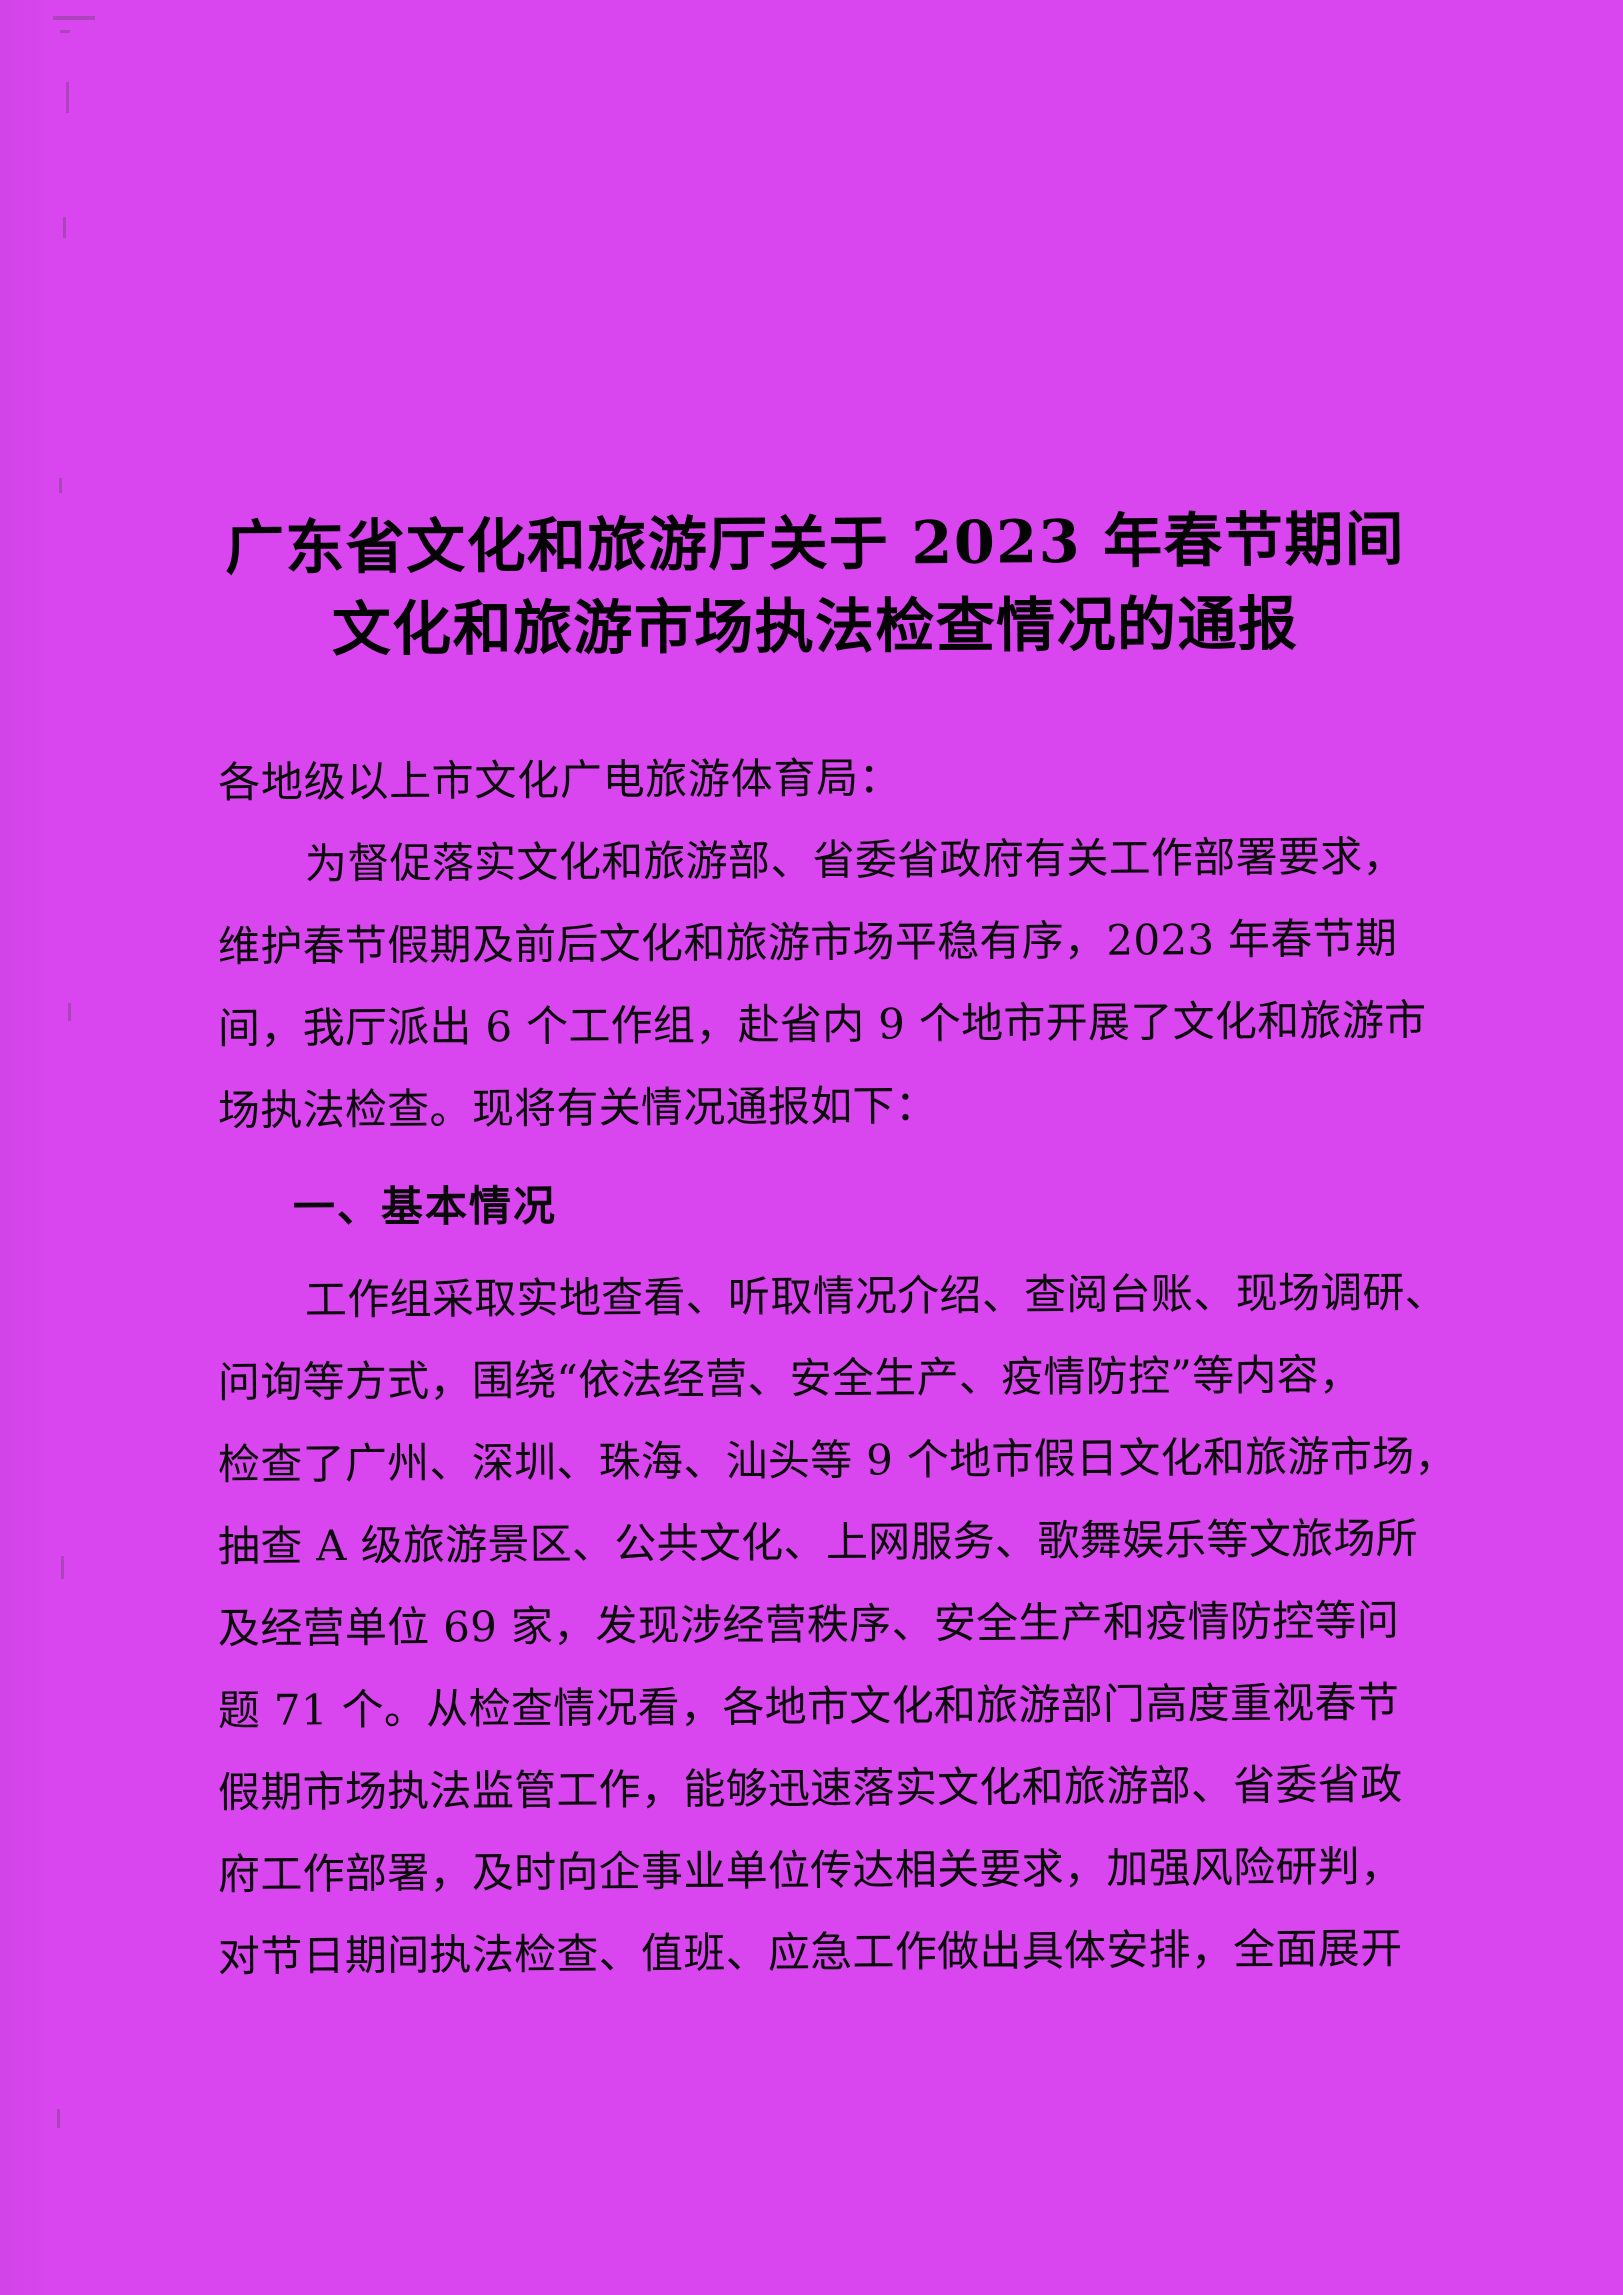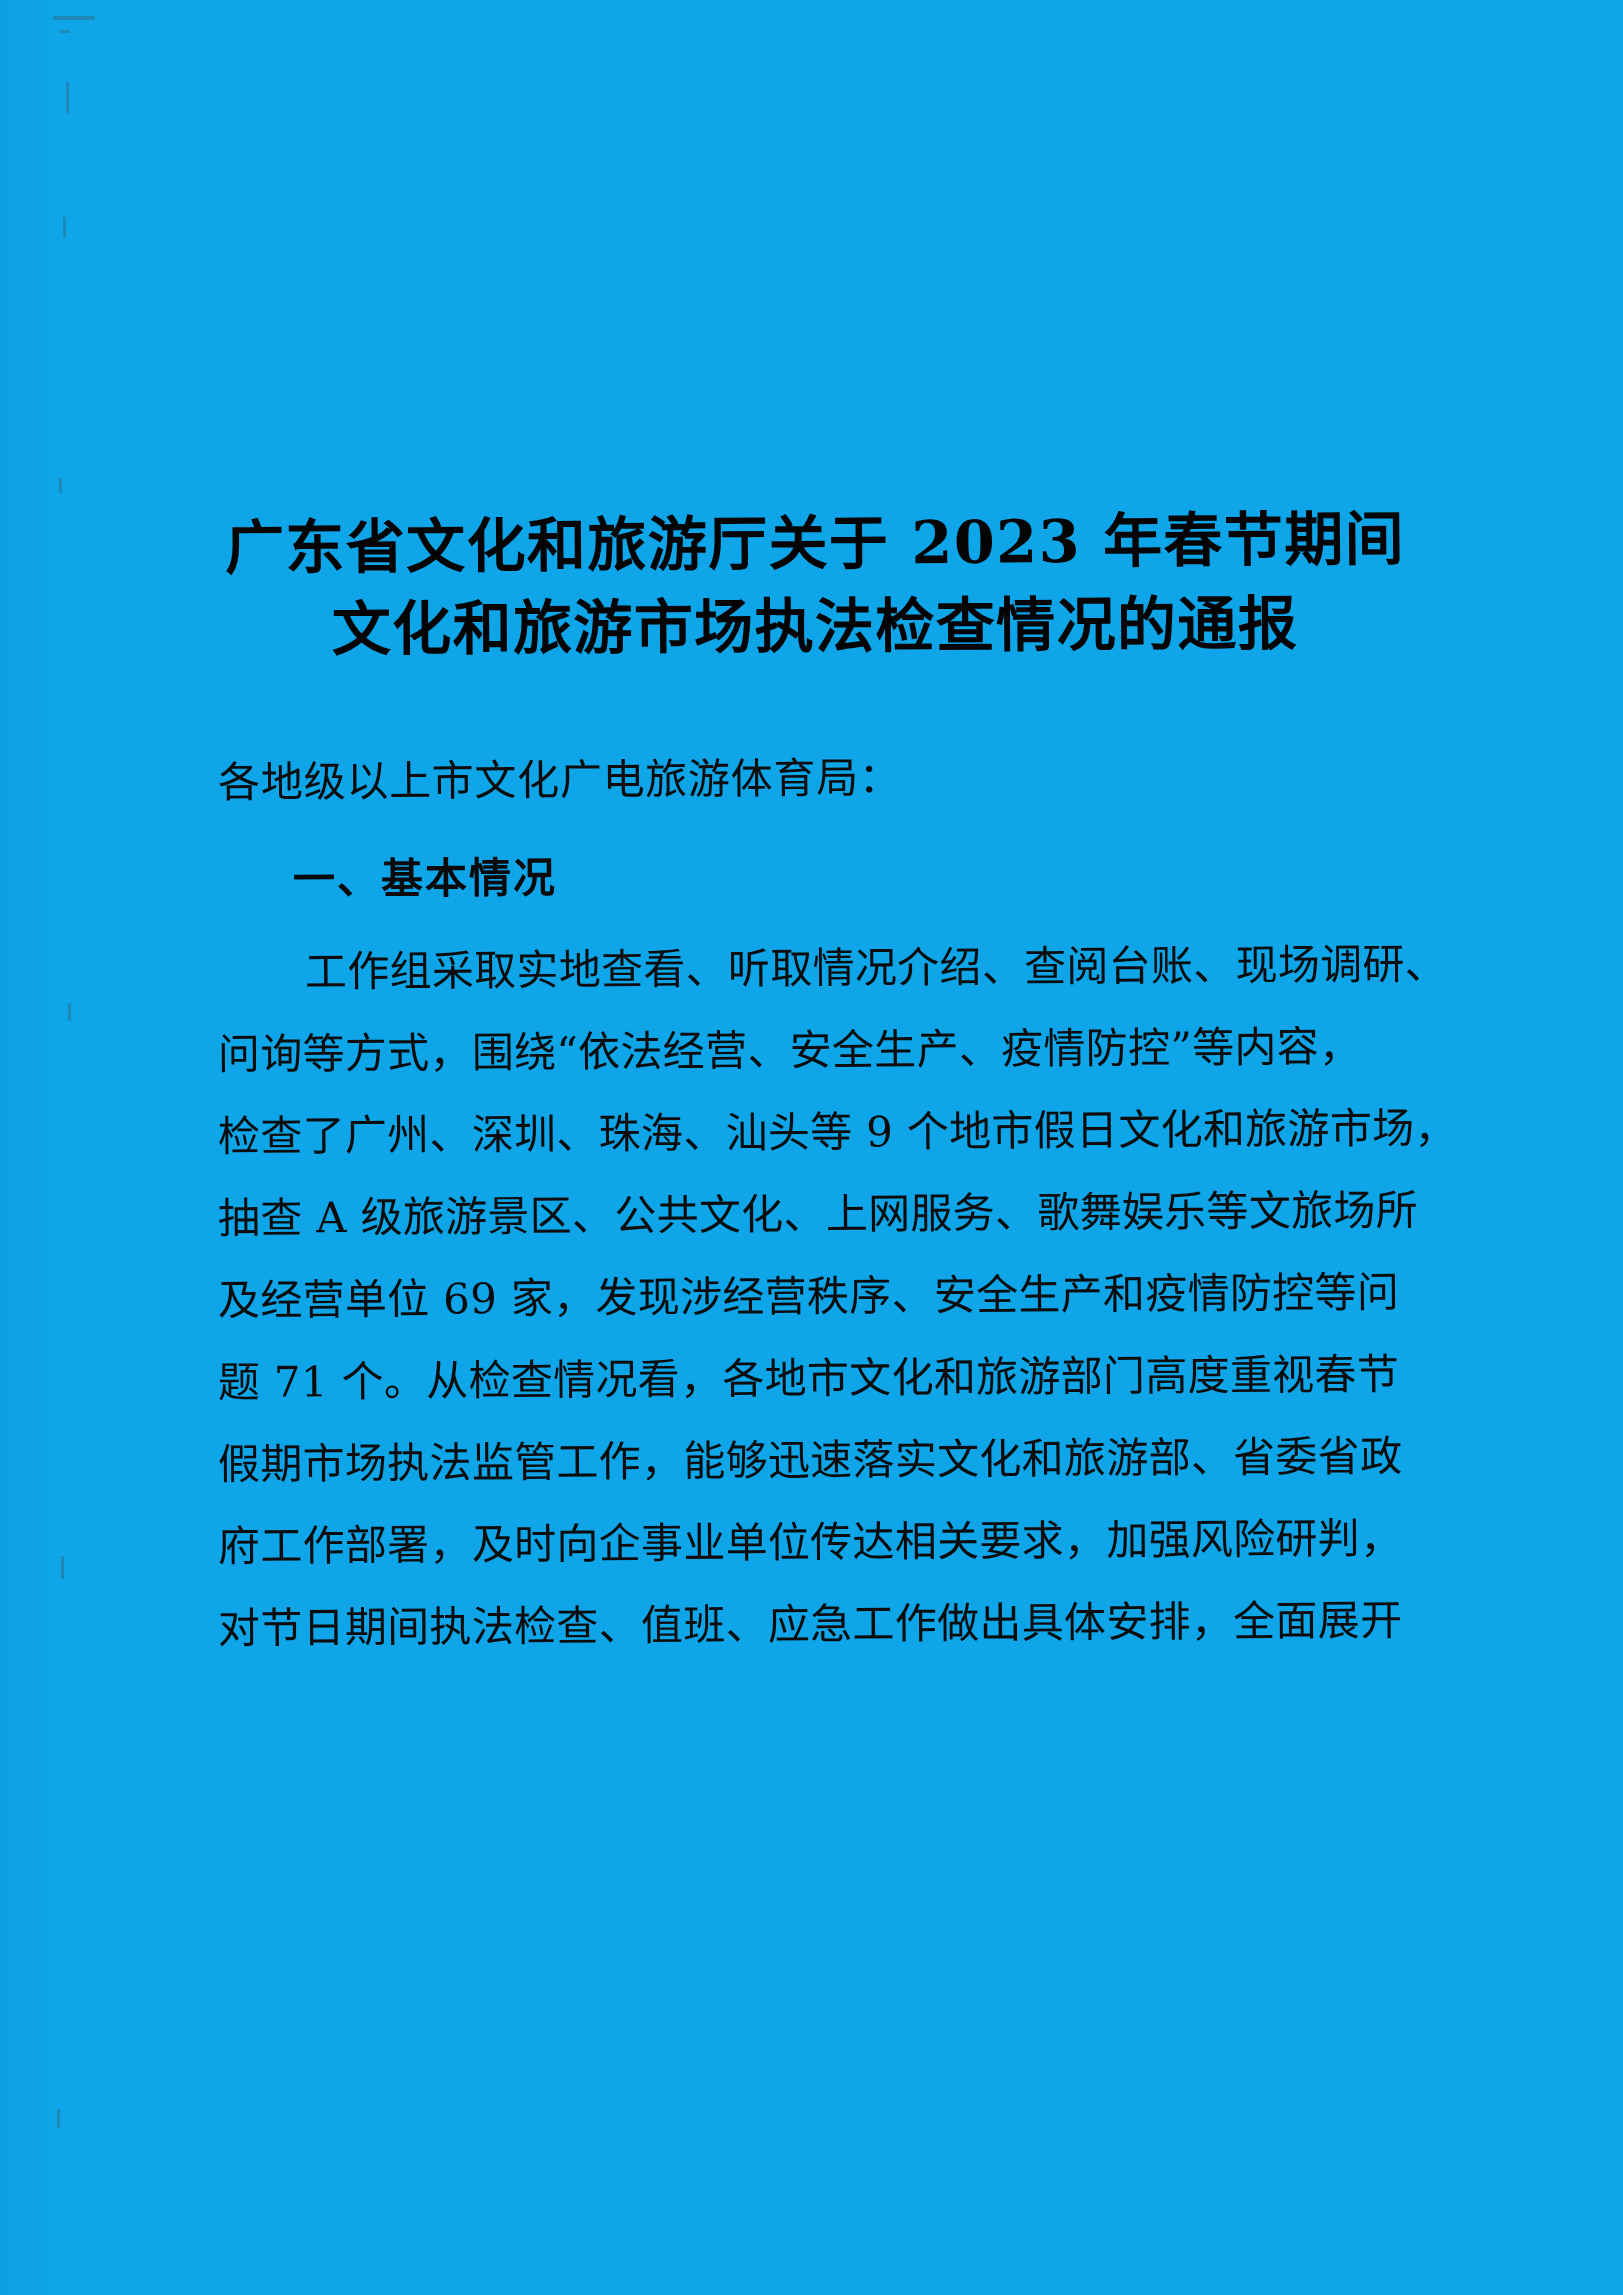--- a/index.html
+++ b/index.html
@@ -5,21 +5,21 @@
   html, body {
     margin: 0;
     padding: 0;
     background: #ffffff;
   }
 
   .page {
     position: relative;
     width: 1623px;
     height: 2295px;
-    background: #0ea5e9;
+    background: #d946ef;
     overflow: hidden;
     font-family: "DejaVu Serif", "Liberation Serif", serif;
     color: #0c0c0c;
   }
 
   
   .scan-edge {
     position: absolute;
     left: 0;
     top: 0;
@@ -128,20 +128,26 @@
 
   <div class="doc-body">
 
     <h1 class="doc-title">
       <span class="tline l1">广东省文化和旅游厅关于 2023 年春节期间</span>
       <span class="tline l2">文化和旅游市场执法检查情况的通报</span>
     </h1>
 
     <p class="salutation">各地级以上市文化广电旅游体育局：</p>
 
+    <div class="para">
+      <span class="ln indent">为督促落实文化和旅游部、省委省政府有关工作部署要求，</span>
+      <span class="ln">维护春节假期及前后文化和旅游市场平稳有序，2023 年春节期</span>
+      <span class="ln">间，我厅派出 6 个工作组，赴省内 9 个地市开展了文化和旅游市</span>
+      <span class="ln">场执法检查。现将有关情况通报如下：</span>
+    </div>
 
     <h2 class="section-heading">一、基本情况</h2>
 
     <div class="para">
       <span class="ln indent">工作组采取实地查看、听取情况介绍、查阅台账、现场调研、</span>
       <span class="ln">问询等方式，围绕“依法经营、安全生产、疫情防控”等内容，</span>
       <span class="ln">检查了广州、深圳、珠海、汕头等 9 个地市假日文化和旅游市场，</span>
       <span class="ln">抽查 A 级旅游景区、公共文化、上网服务、歌舞娱乐等文旅场所</span>
       <span class="ln">及经营单位 69 家，发现涉经营秩序、安全生产和疫情防控等问</span>
       <span class="ln">题 71 个。从检查情况看，各地市文化和旅游部门高度重视春节</span>

